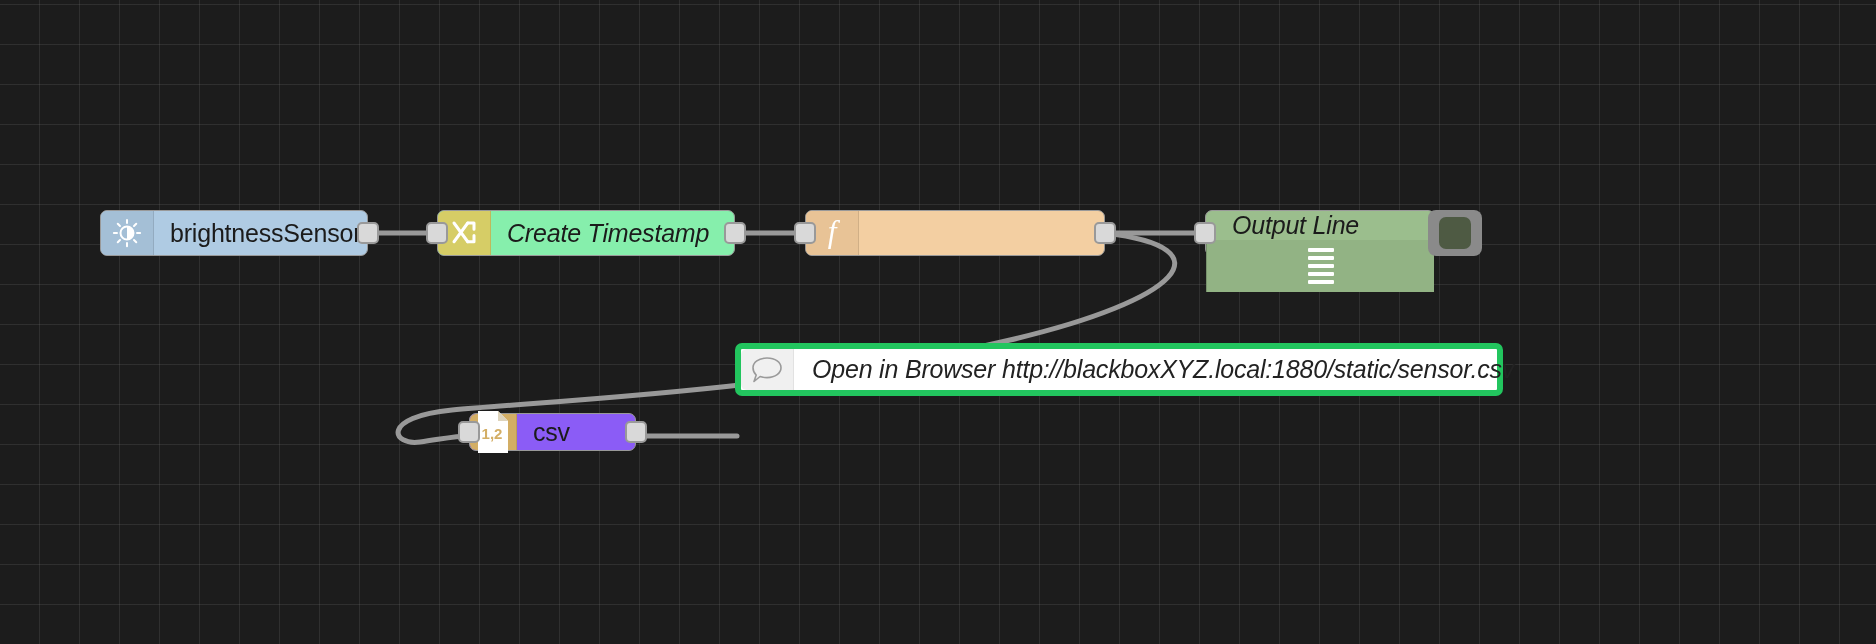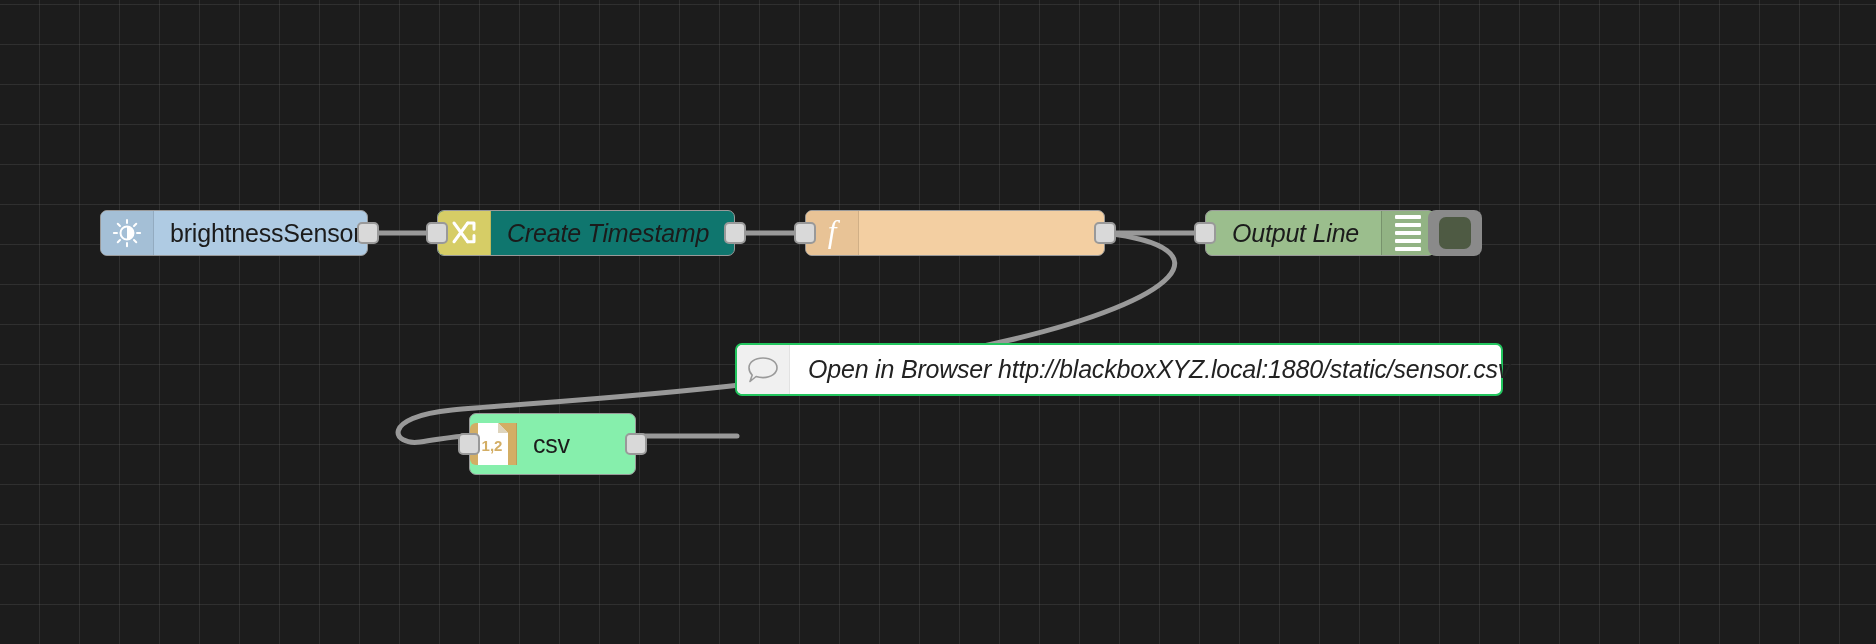--- a/index.html
+++ b/index.html
@@ -118,21 +118,21 @@
     border-radius: 7px;
     background: #4e5a43;
   }
 
   
   .comment {
     position: absolute;
     display: flex;
     align-items: stretch;
     border-radius: 7px;
-    border: 2px solid #22c55e;
+    border: 6px solid #22c55e;
     background: #ffffff;
     box-sizing: border-box;
   }
   .comment-icon {
     width: 52px;
     flex: 0 0 52px;
     background: #f0f0f0;
     border-right: 1px solid #e2e2e2;
     border-radius: 6px 0 0 6px;
     display: flex;
@@ -183,21 +183,21 @@
           <line x1="17.6" y1="6.4" x2="19.4" y2="4.6"></line>
         </g>
         <circle cx="12" cy="12" r="5.2" fill="none" stroke="#ffffff" stroke-width="1.6"></circle>
         <path d="M12 6.8 A5.2 5.2 0 0 1 12 17.2 Z" fill="#ffffff"></path>
       </svg>
     </div>
     <div class="node-label plain">brightnessSensor</div>
     <div class="port out"></div>
   </div>
 
-  <div class="node" id="node-create-timestamp" style="left: 437px; top: 210px; width: 298px; height: 46px; background: #0f766e;">
+  <div class="node" id="node-create-timestamp" style="left: 437px; top: 210px; width: 298px; height: 46px; background: #86efac;">
     <div class="node-icon" style="background: rgb(214, 205, 102);">
       <svg width="30" height="30" viewBox="0 0 24 24">
         <g stroke="#ffffff" stroke-width="2.4" fill="none" stroke-linecap="round" stroke-linejoin="round">
           <path d="M4 4 L15 19"></path>
           <path d="M4 19 L15 4"></path>
           <path d="M15 4 L20 4 L20 9"></path>
           <path d="M15 19 L20 19 L20 14"></path>
         </g>
       </svg>
     </div>
@@ -209,38 +209,38 @@
   <div class="node" id="node-timestamped-value" style="left: 805px; top: 210px; width: 300px; height: 46px; background: rgb(243, 207, 162);">
     <div class="node-icon" style="background: rgb(232, 195, 150);">
       <svg width="32" height="34" viewBox="0 0 24 26">
         <text x="12" y="20" font-family="Liberation Serif, serif" font-style="italic" font-size="24" fill="#ffffff" text-anchor="middle">f</text>
       </svg>
     </div>
     <div class="port in"></div>
     <div class="port out"></div>
   </div>
 
-  <div class="node" id="node-output-line" style="left: 1205px; top: 210px; width: 230px; height: 46px; background: rgb(155, 190, 141);">
+  <div class="node" id="node-output-line" style="left: 1205px; top: 210px; width: 230px; height: 46px; background: rgb(155, 190, 141); flex-direction: column;">
     <div class="node-label italic" style="padding-left:26px;">Output Line</div>
     <div class="debug-strip" style="background: rgb(146, 179, 132);">
       <div class="debug-lines">
         <span></span>
           <span></span>
           <span></span>
           <span></span>
           <span></span>
       </div>
     </div>
     <div class="port in"></div>
     <div class="debug-button">
       <div class="debug-button-inner" style="background: rgb(78, 90, 67);"></div>
     </div>
   </div>
 
-  <div class="node" id="node-csv" style="left: 469px; top: 413px; width: 167px; height: 62px; background: #86efac; align-items: center;">
+  <div class="node" id="node-csv" style="left: 469px; top: 413px; width: 167px; height: 38px; background: #8b5cf6;">
     <div class="node-icon" style="flex: 0 0 46px; width: 46px; background: rgb(211, 174, 101);">
       <svg width="34" height="42" viewBox="0 0 34 42">
         <path d="M2 0 H22 L32 10 V42 H2 Z" fill="#ffffff"></path>
         <path d="M22 0 L32 10 H22 Z" fill="#ded4bc"></path>
         <text x="16" y="28" font-family="Liberation Sans, sans-serif" font-weight="bold" font-size="15" fill="#d3ae65" text-anchor="middle">1,2</text>
       </svg>
     </div>
     <div class="node-label plain">csv</div>
     <div class="port in"></div>
     <div class="port out"></div>

